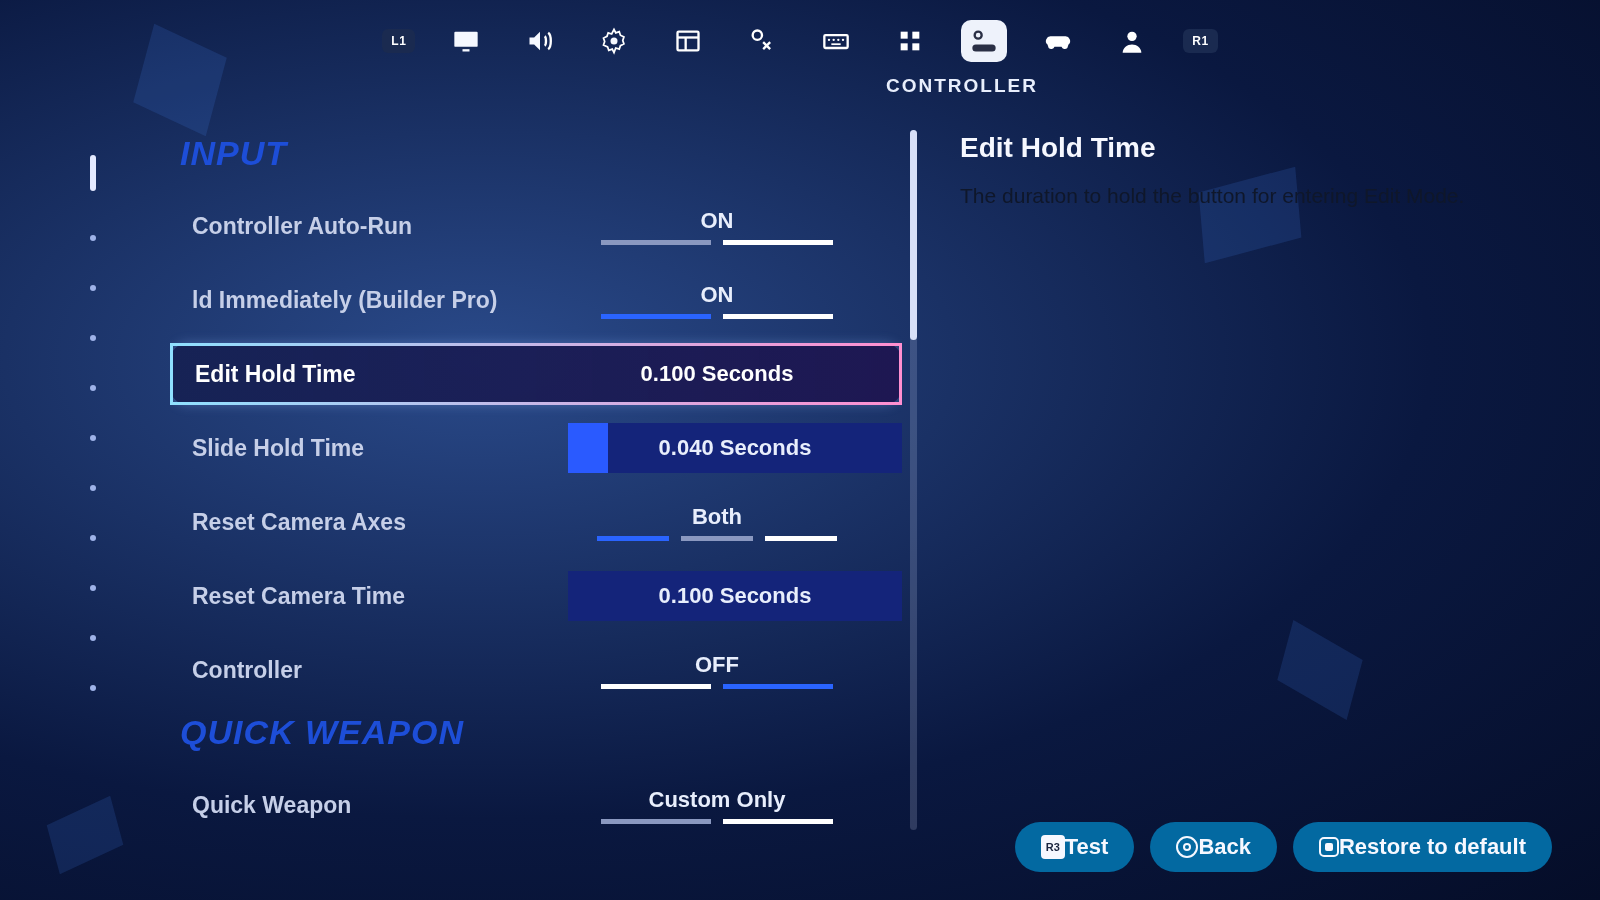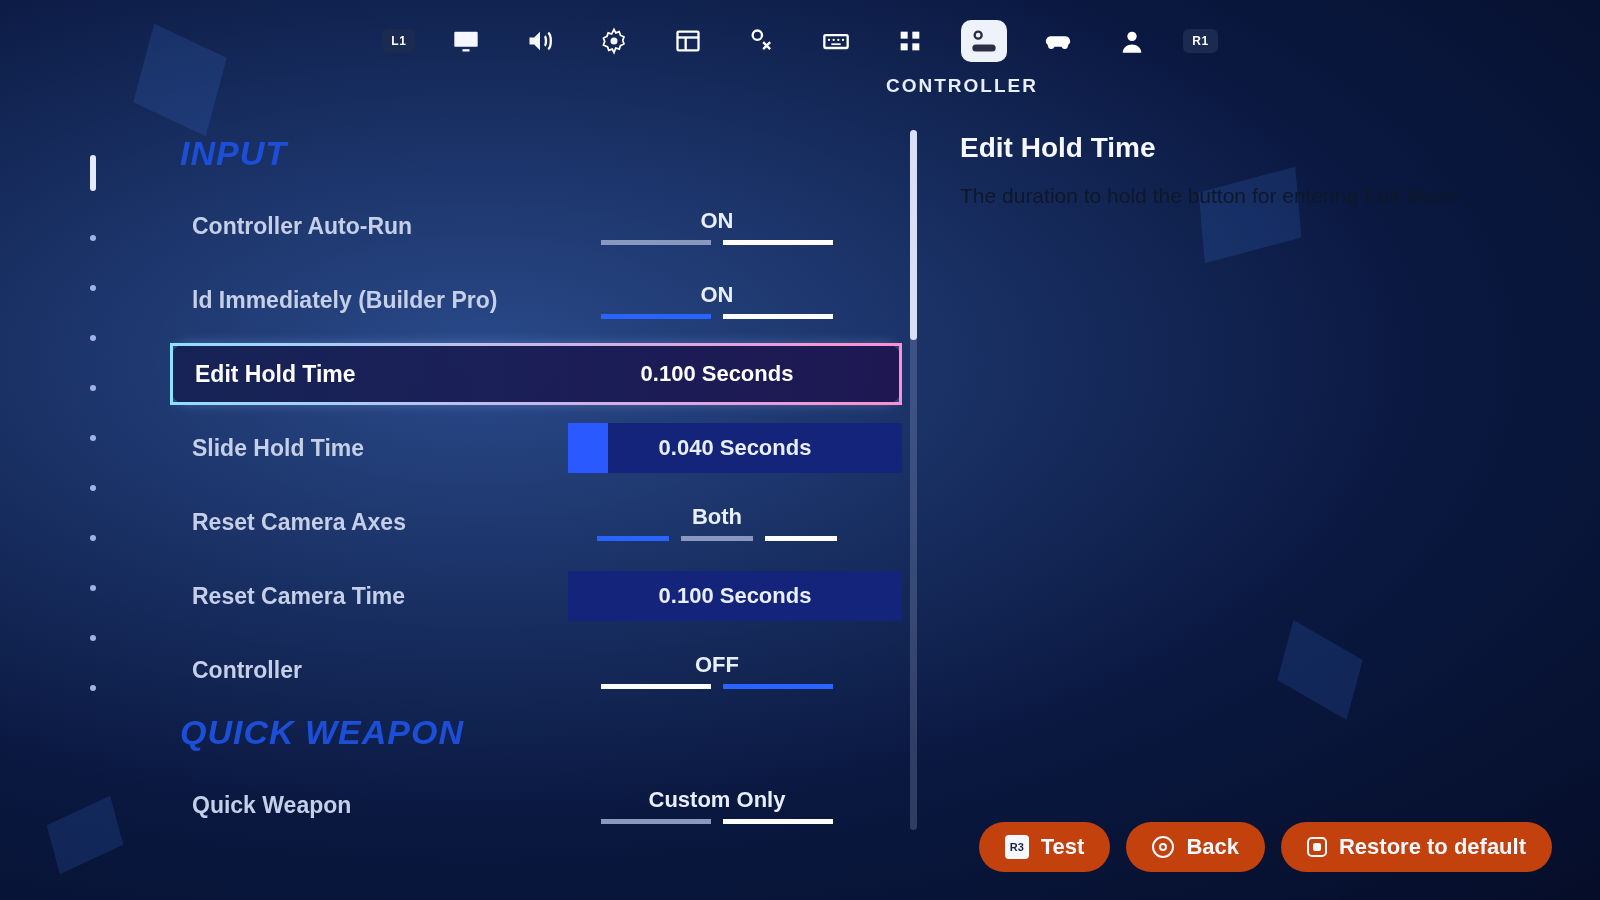--- a/index.html
+++ b/index.html
@@ -188,24 +188,24 @@
     font-size: 21px; color: #0f172a; line-height: 1.35;
   }
 
   
   .footer {
     position: absolute;
     right: 48px; bottom: 28px;
     display: flex; gap: 16px; align-items: center;
   }
   .foot-btn {
-    background: #c2410c;
+    background: #0369a1;
     border-radius: 28px;
     padding: 12px 26px;
-    display: flex; align-items: center; gap: 12px;
+    display: flex; align-items: center; 
     font-size: 22px; font-weight: 800; color: #f6f8ff;
     cursor: pointer;
     justify-content: space-between;
   }
   .foot-btn .glyph {
     width: 24px; height: 24px; display: inline-flex; align-items: center; justify-content: center;
   }
   .foot-btn .glyph.box { border: 2.5px solid #f6f8ff; border-radius: 5px; width: 20px; height: 20px; position: relative; }
   .foot-btn .glyph.box::after { content:''; position:absolute; inset:4px; background:#f6f8ff; border-radius:2px; }
   .foot-btn .glyph.circle { border: 2.5px solid #f6f8ff; border-radius: 50%; width: 22px; height: 22px; position:relative; }

